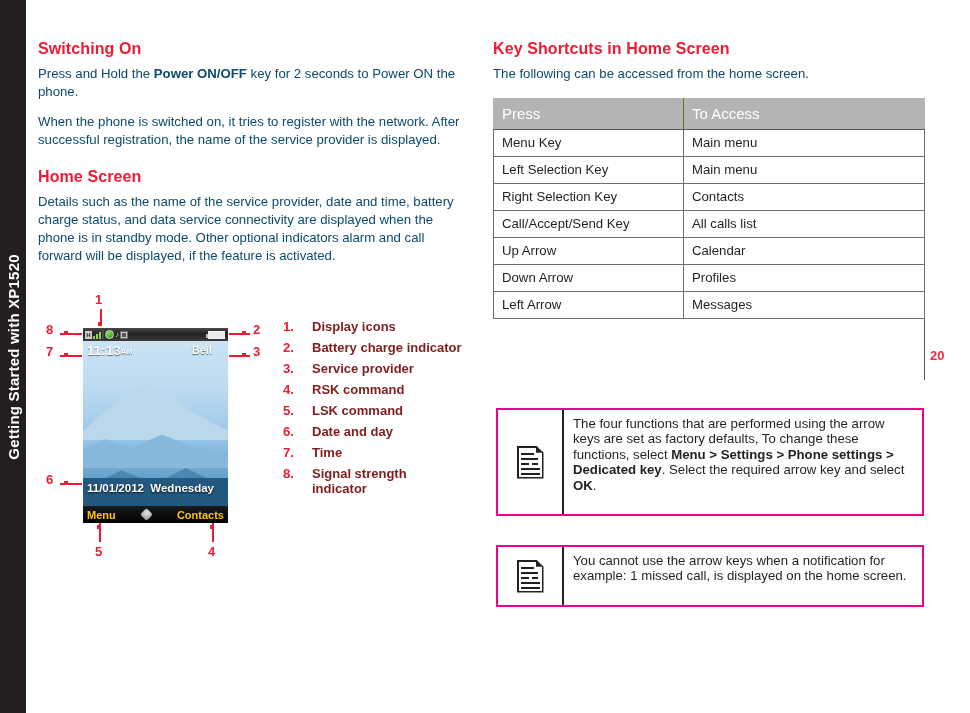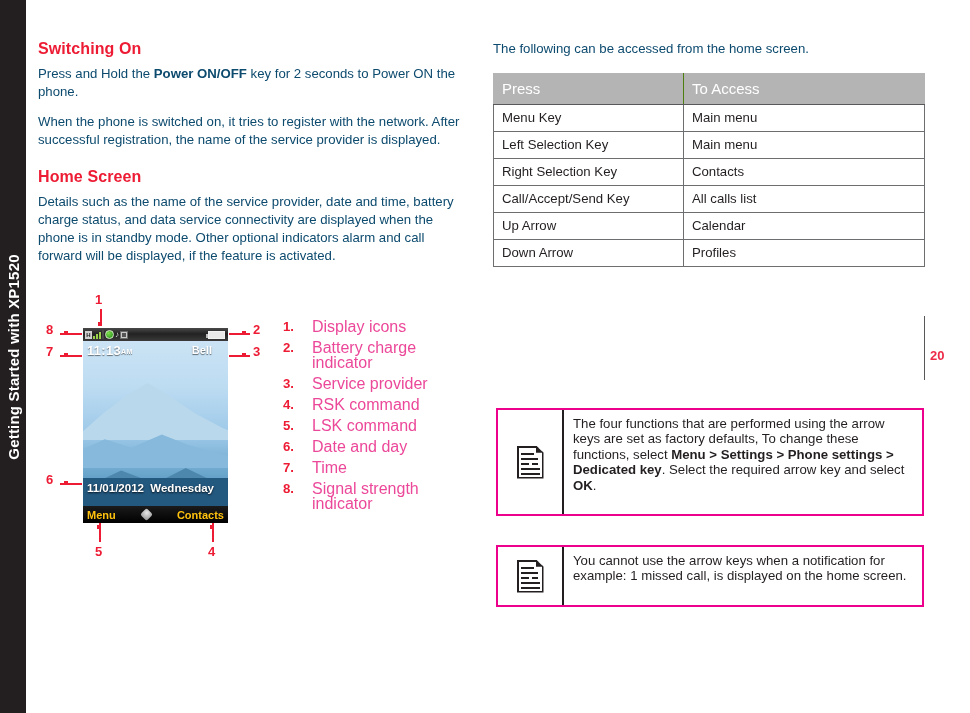--- a/index.html
+++ b/index.html
@@ -210,21 +210,21 @@
   #num-list .nl-row {
     display: flex;
     margin-bottom: 6px;
   }
   #num-list .nl-num {
     width: 29px;
     color: #ed1b34; font-size: 13.2px; font-weight: bold;
     flex: 0 0 29px;
   }
   #num-list .nl-txt {
-    color: #ec4899; font-size: 16px; font-weight: normal;
+    color: #7f1d1d; font-size: 13px; font-weight: bold;
     line-height: 15px;
   }
 
   
   #col-right {
     position: absolute;
     left: 493px; top: 40px;
     width: 432px;
   }
   table.keytable {
@@ -423,20 +423,21 @@
     <span class="nl-num">7.</span>
     <span class="nl-txt">Time</span>
   </div>
   <div class="nl-row">
     <span class="nl-num">8.</span>
     <span class="nl-txt">Signal strength indicator</span>
   </div>
 </div>
 
 <div id="col-right">
+  <h2 class="sec-head">Key Shortcuts in Home Screen</h2>
   <p class="body">The following can be accessed from the home screen.</p>
 
   <table class="keytable">
     <thead>
       <tr>
         <th>Press</th>
         <th>To Access</th>
       </tr>
     </thead>
     <tbody>
@@ -456,20 +457,24 @@
         <td>Call/Accept/Send Key</td>
         <td>All calls list</td>
       </tr>
       <tr>
         <td>Up Arrow</td>
         <td>Calendar</td>
       </tr>
       <tr>
         <td>Down Arrow</td>
         <td>Profiles</td>
+      </tr>
+      <tr>
+        <td>Left Arrow</td>
+        <td>Messages</td>
       </tr>
     </tbody>
   </table>
 </div>
 
 <div class="notebox" id="note1">
   <div class="note-icon-cell">
     <div class="doc-icon">
       <span class="page"></span>
       <span class="fold"></span>

